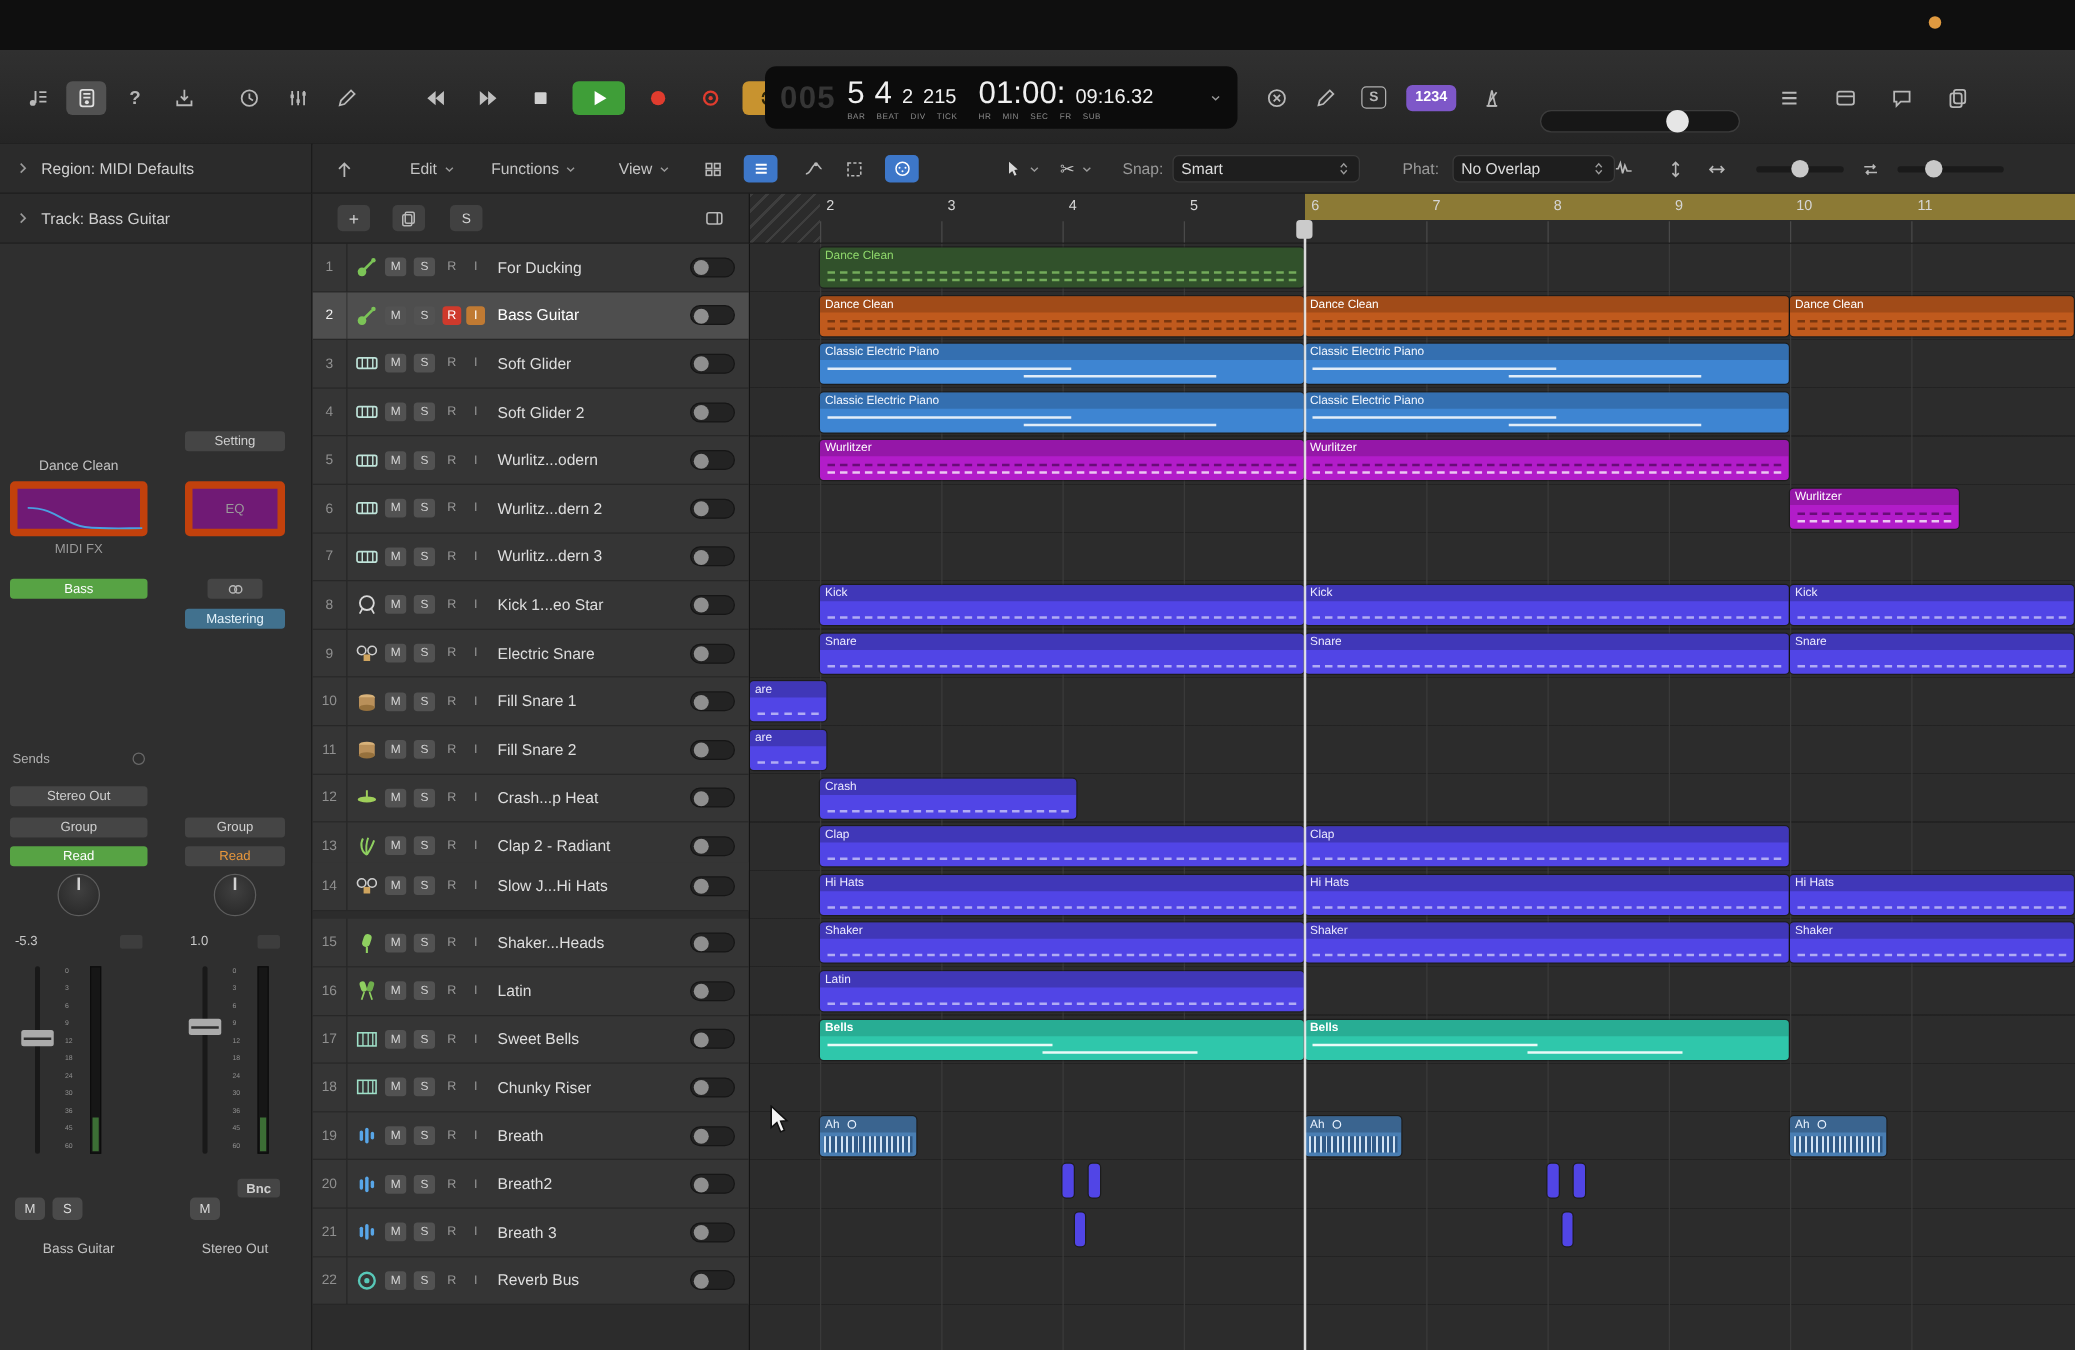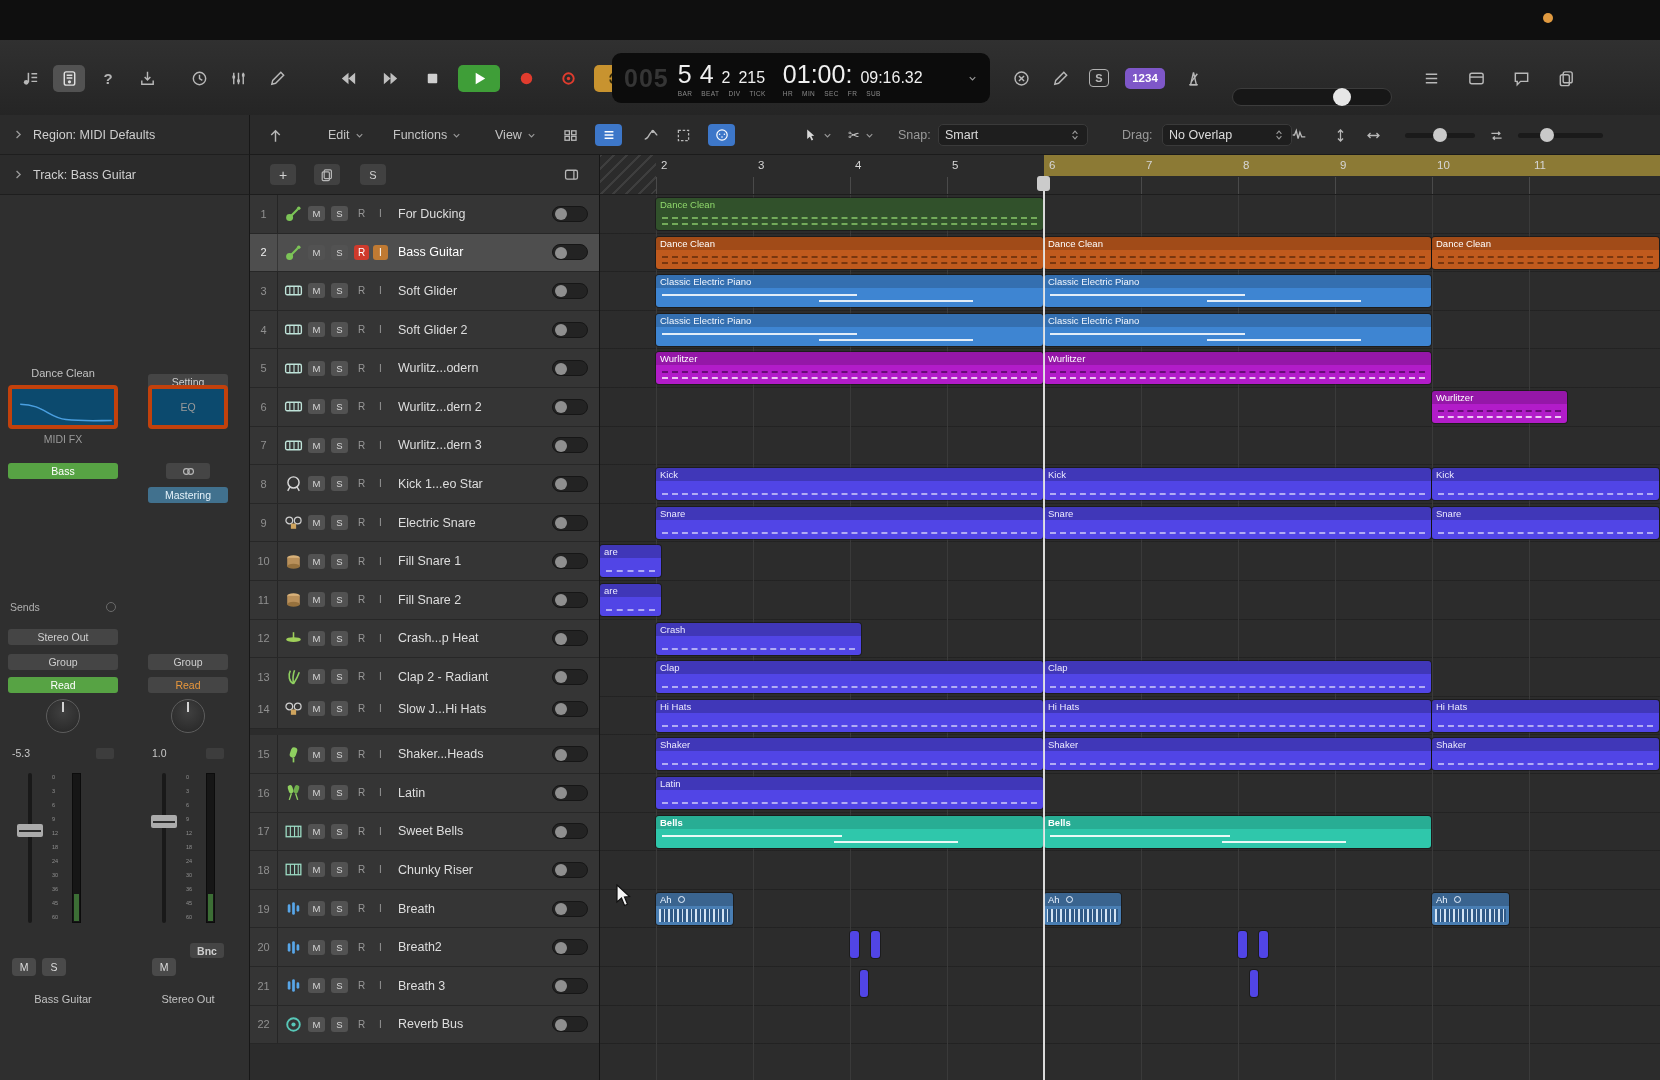--- a/index.html
+++ b/index.html
@@ -74,21 +74,21 @@
 
   
   #inspector{position:absolute;left:0;top:195px;width:250px;height:885px;background:#2f2f2f;
         border-right:1px solid #171717;overflow:hidden;font-size:10.5px;}
   .strip{position:absolute;top:0;height:100%;}
   .ibtn{position:absolute;left:0;right:0;height:16px;border-radius:3px;background:#454545;color:#cfcfcf;
         display:flex;align-items:center;justify-content:center;font-size:10.5px;overflow:hidden;}
   .ibtn.green{background:#57a344;color:#fff;}
   .ibtn.blue{background:#41718e;color:#e4f2fa;}
   .ilabel{position:absolute;left:0;right:0;text-align:center;color:#c2c2c2;}
-  .thumb{position:absolute;left:0;right:0;height:44px;background:#0c4a6e;border:4px solid #c2410c;border-radius:4px;}
+  .thumb{position:absolute;left:0;right:0;height:44px;background:#701a75;border:6px solid #c2410c;border-radius:4px;}
   .knob{position:absolute;width:34px;height:34px;border-radius:50%;left:50%;transform:translateX(-50%);
         background:radial-gradient(circle at 50% 38%,#404040,#252525);border:1px solid #5d5d5d;}
   .knob .kp{position:absolute;left:50%;top:2px;width:2px;height:10px;background:#d2d2d2;transform:translateX(-50%);}
   .valrow{position:absolute;left:4px;right:4px;display:flex;align-items:center;justify-content:space-between;}
   .valbox{width:18px;height:11px;background:#3d3d3d;border-radius:2px;}
   .fader{position:absolute;left:6px;width:80px;height:150px;}
   .ftrack{position:absolute;left:14px;top:0;bottom:0;width:4px;background:#191919;border-radius:2px;}
   .fcap{position:absolute;left:3px;width:26px;height:13px;background:#ababab;border-radius:2px;}
   .fcap::after{content:"";position:absolute;left:2px;right:2px;top:6px;height:1.5px;background:#2e2e2e;}
   .fscale{position:absolute;left:38px;top:2px;bottom:2px;width:16px;display:flex;flex-direction:column;
@@ -511,21 +511,21 @@
     <div class="ai" style="left:688px;">
       <span class="selbox">
           <span>Smart</span>
           <span class="ud">
             <svg viewBox="0 0 20 20" width="12" height="12" fill="none" stroke="#b8b8b8" stroke-width="1.5">
               <path d="M6 8 l4-4.5 4 4.5 M6 12 l4 4.5 4-4.5" stroke="#9a9a9a" stroke-width="1.8"></path>
             </svg>
           </span>
         </span>
     </div>
-    <div class="ai" style="left:872px;color:#9a9a9a;">Drag:</div>
+    <div class="ai" style="left:872px;color:#9a9a9a;">Phat:</div>
     <div class="ai" style="left:912px;">
       <span class="selbox" style="width:130px;">
           <span>No Overlap</span>
           <span class="ud">
             <svg viewBox="0 0 20 20" width="12" height="12" fill="none" stroke="#b8b8b8" stroke-width="1.5">
               <path d="M6 8 l4-4.5 4 4.5 M6 12 l4 4.5 4-4.5" stroke="#9a9a9a" stroke-width="1.8"></path>
             </svg>
           </span>
         </span>
     </div>
@@ -656,21 +656,21 @@
             <span>60</span>
           </div>
         <div class="fmeter"></div>
       </div>
       <div class="msbtn" style="left:4px;top:763px;">M</div>
       <div class="msbtn" style="left:34px;top:763px;">S</div>
       <div class="ilabel" style="top:798px;font-size:11px;">Bass Guitar</div>
     </div>
 
     <div class="strip" style="left:148px;width:80px;">
-      <div class="ibtn" style="top:150px;margin-top:29px;">Setting</div>
+      <div class="ibtn" style="top:150px;">Setting</div>
       <div class="thumb" style="top:190px;display:flex;align-items:center;justify-content:center;color:#9a9a9a;">EQ</div>
       <div class="ibtn" style="top:268px;left:18px;right:18px;">
           <span>
             <svg viewBox="0 0 20 20" width="15" height="15" fill="none" stroke="#b8b8b8" stroke-width="1.5">
               <circle cx="7.2" cy="10" r="3.8"></circle>
               <circle cx="12.8" cy="10" r="3.8"></circle>
             </svg>
           </span>
         </div>
       <div class="ibtn blue" style="top:292px;">Mastering</div>

